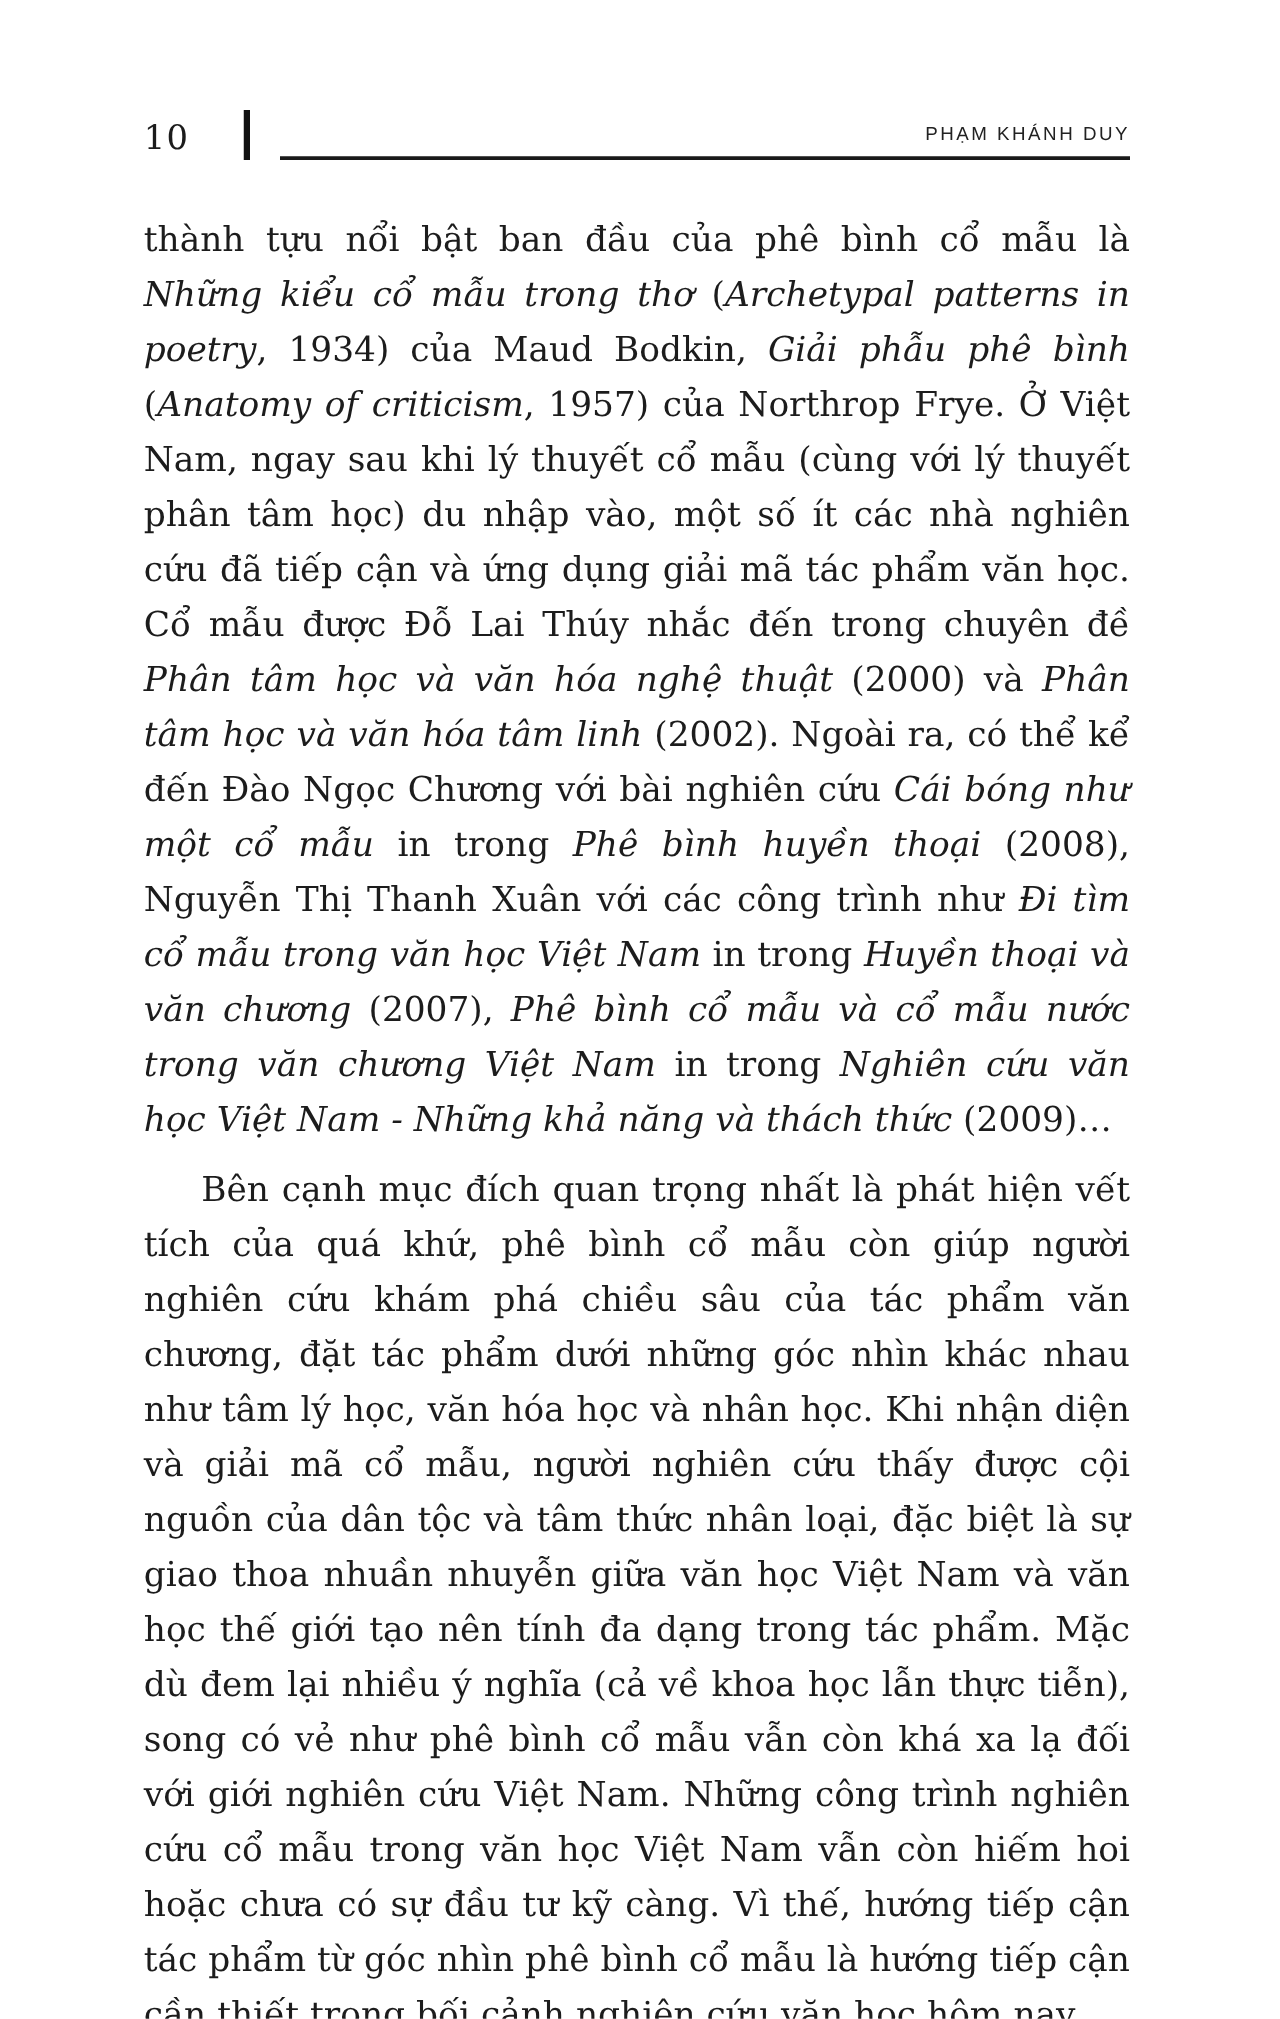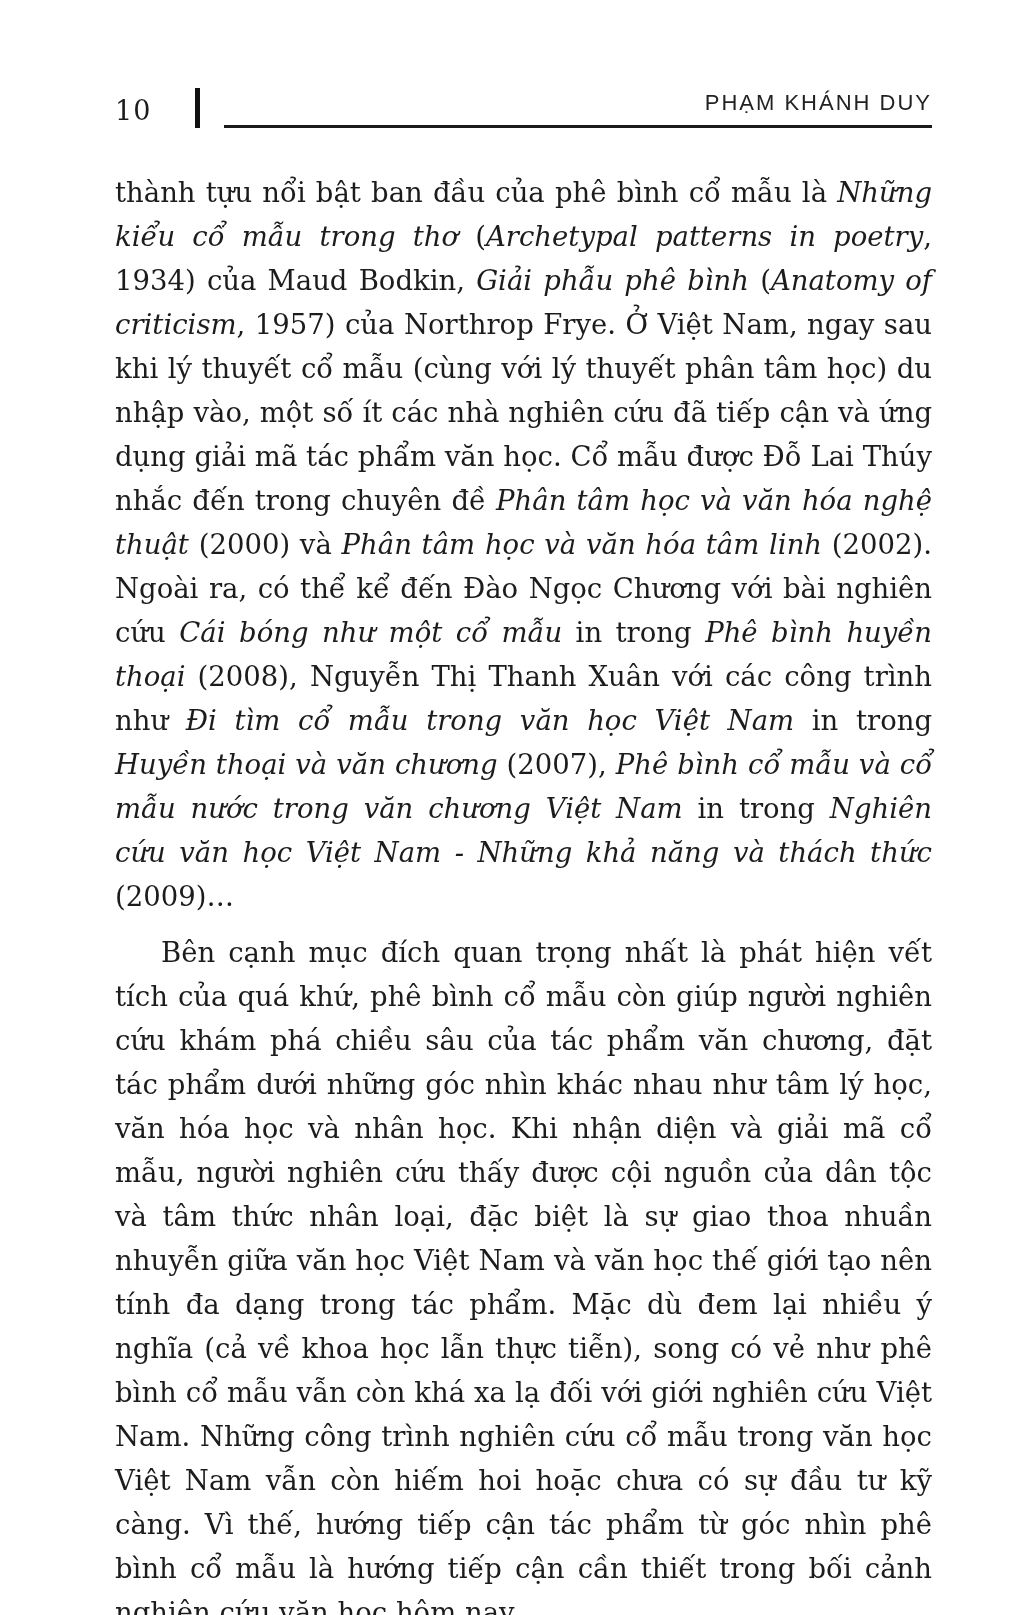--- a/index.html
+++ b/index.html
@@ -8,21 +8,21 @@
     height: 1615px;
     background: #ffffff;
     font-family: "DejaVu Serif", serif;
     color: #1c1c1c;
     overflow: hidden;
   }
   .page {
     box-sizing: border-box;
     width: 1024px;
     height: 1615px;
-    padding: 88px 92px 40px 115px;
+    padding: 88px 120px 40px 115px;
   }
   .page-header {
     display: flex;
     align-items: flex-end;
   }
   .page-number {
     font-size: 27px;
     line-height: 1;
     padding-bottom: 4px;
     letter-spacing: 1px;
@@ -37,21 +37,21 @@
     flex: 0 0 auto;
   }
   .header-rule {
     flex: 1;
     text-align: right;
     border-bottom: 3px solid #1a1a1a;
     padding-bottom: 9px;
   }
   .author {
     font-family: "Liberation Sans", sans-serif;
-    font-size: 22px;
+    font-size: 15px;
     letter-spacing: 2px;
     color: #222;
     white-space: nowrap;
   }
   .page-body {
     margin-top: 42px;
     font-size: 27.5px;
     line-height: 44px;
     text-align: justify;
   }

